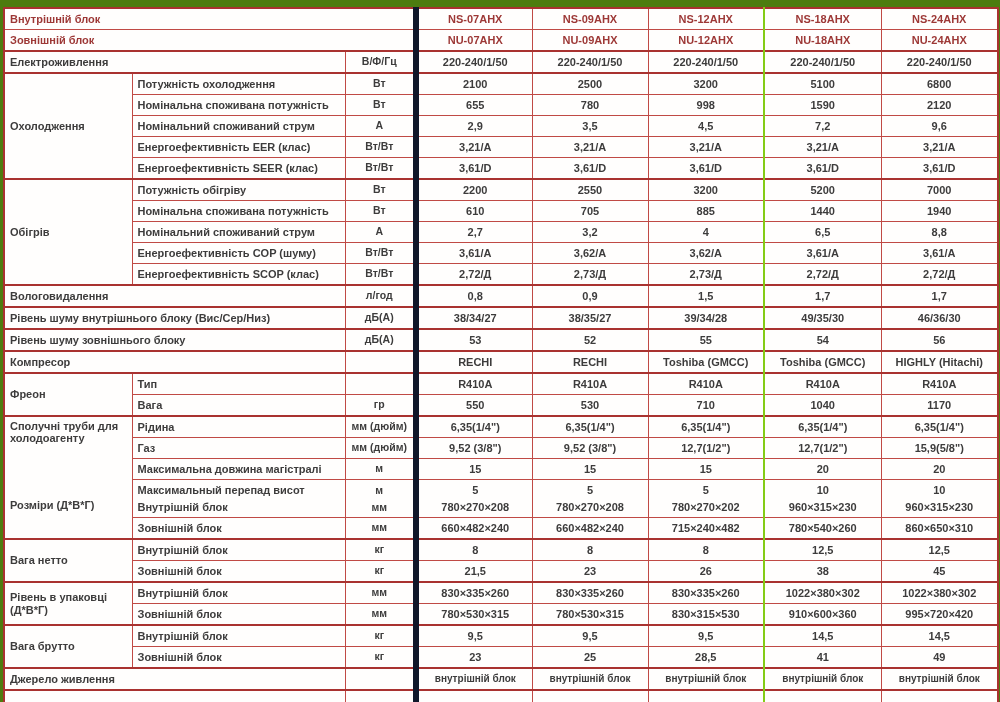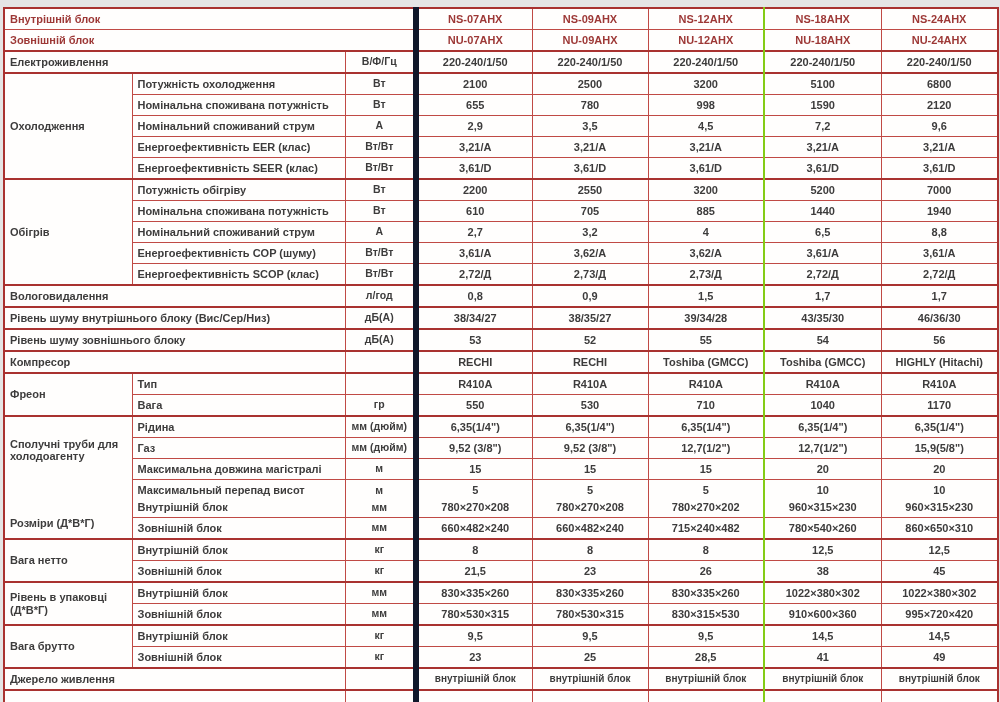--- a/index.html
+++ b/index.html
@@ -1,27 +1,27 @@
 <!DOCTYPE html>
 <html><head>
 <meta charset="utf-8">
 <style>
   html,body{margin:0;padding:0;background:#fdfcfa;}
   .page{width:1000px;height:702px;box-sizing:border-box;padding:7px 3px 5px 3px;
-        font-family:"Liberation Sans",sans-serif;background:#e5e5e5;}
+        font-family:"Liberation Sans",sans-serif;background:#4d7c0f;}
   table{border-collapse:collapse;table-layout:fixed;width:994px;height:688px;
         border:2px solid #a93230;background:#fffefd;}
   td{border:1px solid #c04a45;padding:0 3px;font-size:11px;font-weight:bold;
      color:#3d3c3c;line-height:1.12;height:20px;vertical-align:middle;
      overflow:hidden;text-align:center;white-space:nowrap;}
   tr.sec td{border-top:2px solid #a93230;}
   td.c-label{text-align:left;padding-left:5px;}
   td.c-sub{text-align:left;padding-left:5px;}
   td.c-group{text-align:left;padding-left:5px;white-space:normal;vertical-align:middle;}
-  td.c-group.two{vertical-align:top;padding-top:21px;}
+  td.c-group.two{vertical-align:top;padding-top:3px;}
   td.c-group.two .g2{margin-top:54px;}
   td.c-red, .c-red{color:#9d3836;}
   td.v-first{border-left:6px solid #0f172a;}
   td.v-thick{border-left:2px solid #84cc16;}
   tr.r-double td{height:37px;}
   tr.r-double td div{line-height:17px;}
   tr.r-tall td{height:40px;font-size:12px;}
   td.c-unit{font-size:10.5px;margin-left:41px;}
   tr[data-src="src"] td.c-val{font-size:10px;}
 </style>
@@ -166,21 +166,21 @@
           <td class="c-val">1,5</td>
           <td class="c-val v-thick">1,7</td>
           <td class="c-val">1,7</td>
         </tr>
         <tr class="sec">
           <td class="c-label" colspan="2">Рівень шуму внутрішнього блоку (Вис/Сер/Низ)</td>
           <td class="c-unit">дБ(А)</td>
           <td class="c-val v-first">38/34/27</td>
           <td class="c-val">38/35/27</td>
           <td class="c-val">39/34/28</td>
-          <td class="c-val v-thick">43/35/30</td>
+          <td class="c-val v-thick">49/35/30</td>
           <td class="c-val">46/36/30</td>
         </tr>
         <tr class="sec">
           <td class="c-label" colspan="2">Рівень шуму зовнішнього блоку</td>
           <td class="c-unit">дБ(А)</td>
           <td class="c-val v-first">53</td>
           <td class="c-val">52</td>
           <td class="c-val">55</td>
           <td class="c-val v-thick">54</td>
           <td class="c-val">56</td>

